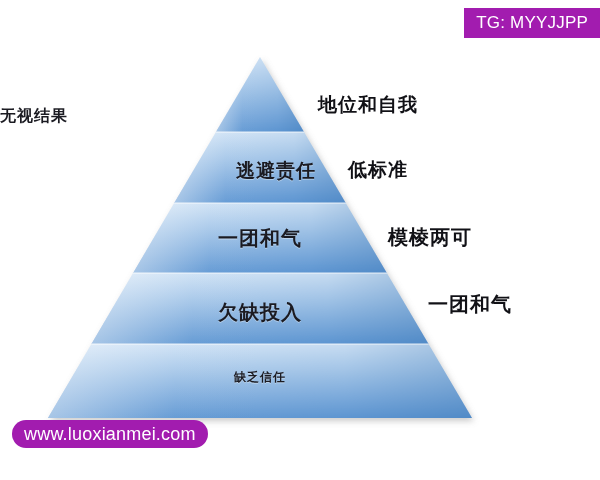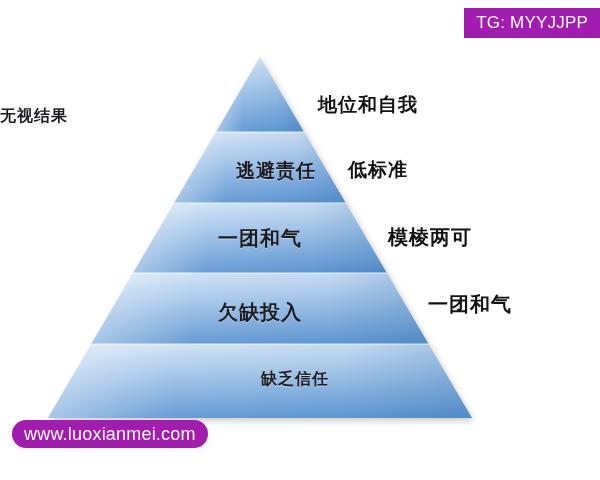--- a/index.html
+++ b/index.html
@@ -115,21 +115,21 @@
         <line x1="133.15" y1="273.00" x2="386.85" y2="273.00" stroke="#ffffff" stroke-opacity="0.55" stroke-width="1.5"></line>
         <polygon points="91.46,344.00 428.54,344.00 472.00,418.00 48.00,418.00" fill="url(#gradTierSide)"></polygon>
         <line x1="91.46" y1="344.00" x2="428.54" y2="344.00" stroke="#ffffff" stroke-opacity="0.55" stroke-width="1.5"></line>
       </g>
   </svg>
 
   <div class="tier-label" id="tl-1" style="font-size: 16px; left: 0px; width: 520px; text-align: left; top: 106.48px;">无视结果</div>
   <div class="tier-label" id="tl-2" style="font-size: 19px; left: 16px; width: 520px; text-align: center; top: 158.32px;">逃避责任</div>
   <div class="tier-label" id="tl-3" style="font-size: 20px; left: 0px; width: 520px; text-align: center; top: 224.6px;">一团和气</div>
   <div class="tier-label" id="tl-4" style="font-size: 20px; left: 0px; width: 520px; text-align: center; top: 298.6px;">欠缺投入</div>
-  <div class="tier-label" id="tl-5" style="font-size: 16px; left: 0px; width: 520px; text-align: center; top: 368.6px; padding-left: 35px;">缺乏信任</div>
+  <div class="tier-label" id="tl-5" style="font-size: 12px; left: 0px; width: 520px; text-align: center; top: 368.6px;">缺乏信任</div>
 
   <div class="side-label" id="sl-1" style="font-size: 19px; left: 318px; top: 92.32px; font-family: Liberation Mono, monospace;">地位和自我</div>
   <div class="side-label" id="sl-2" style="font-size: 19px; left: 348px; top: 157.32px;">低标准</div>
   <div class="side-label" id="sl-4" style="font-size: 20px; left: 428px; top: 290.6px;">一团和气</div>
   <div class="side-label" id="sl-3" style="font-size: 20px; left: 388px; top: 223.6px;">模棱两可</div>
 
   <div class="watermark" id="tg-badge">TG: MYYJJPP</div>
 
   <div class="watermark" id="site-badge">www.luoxianmei.com</div>
 

